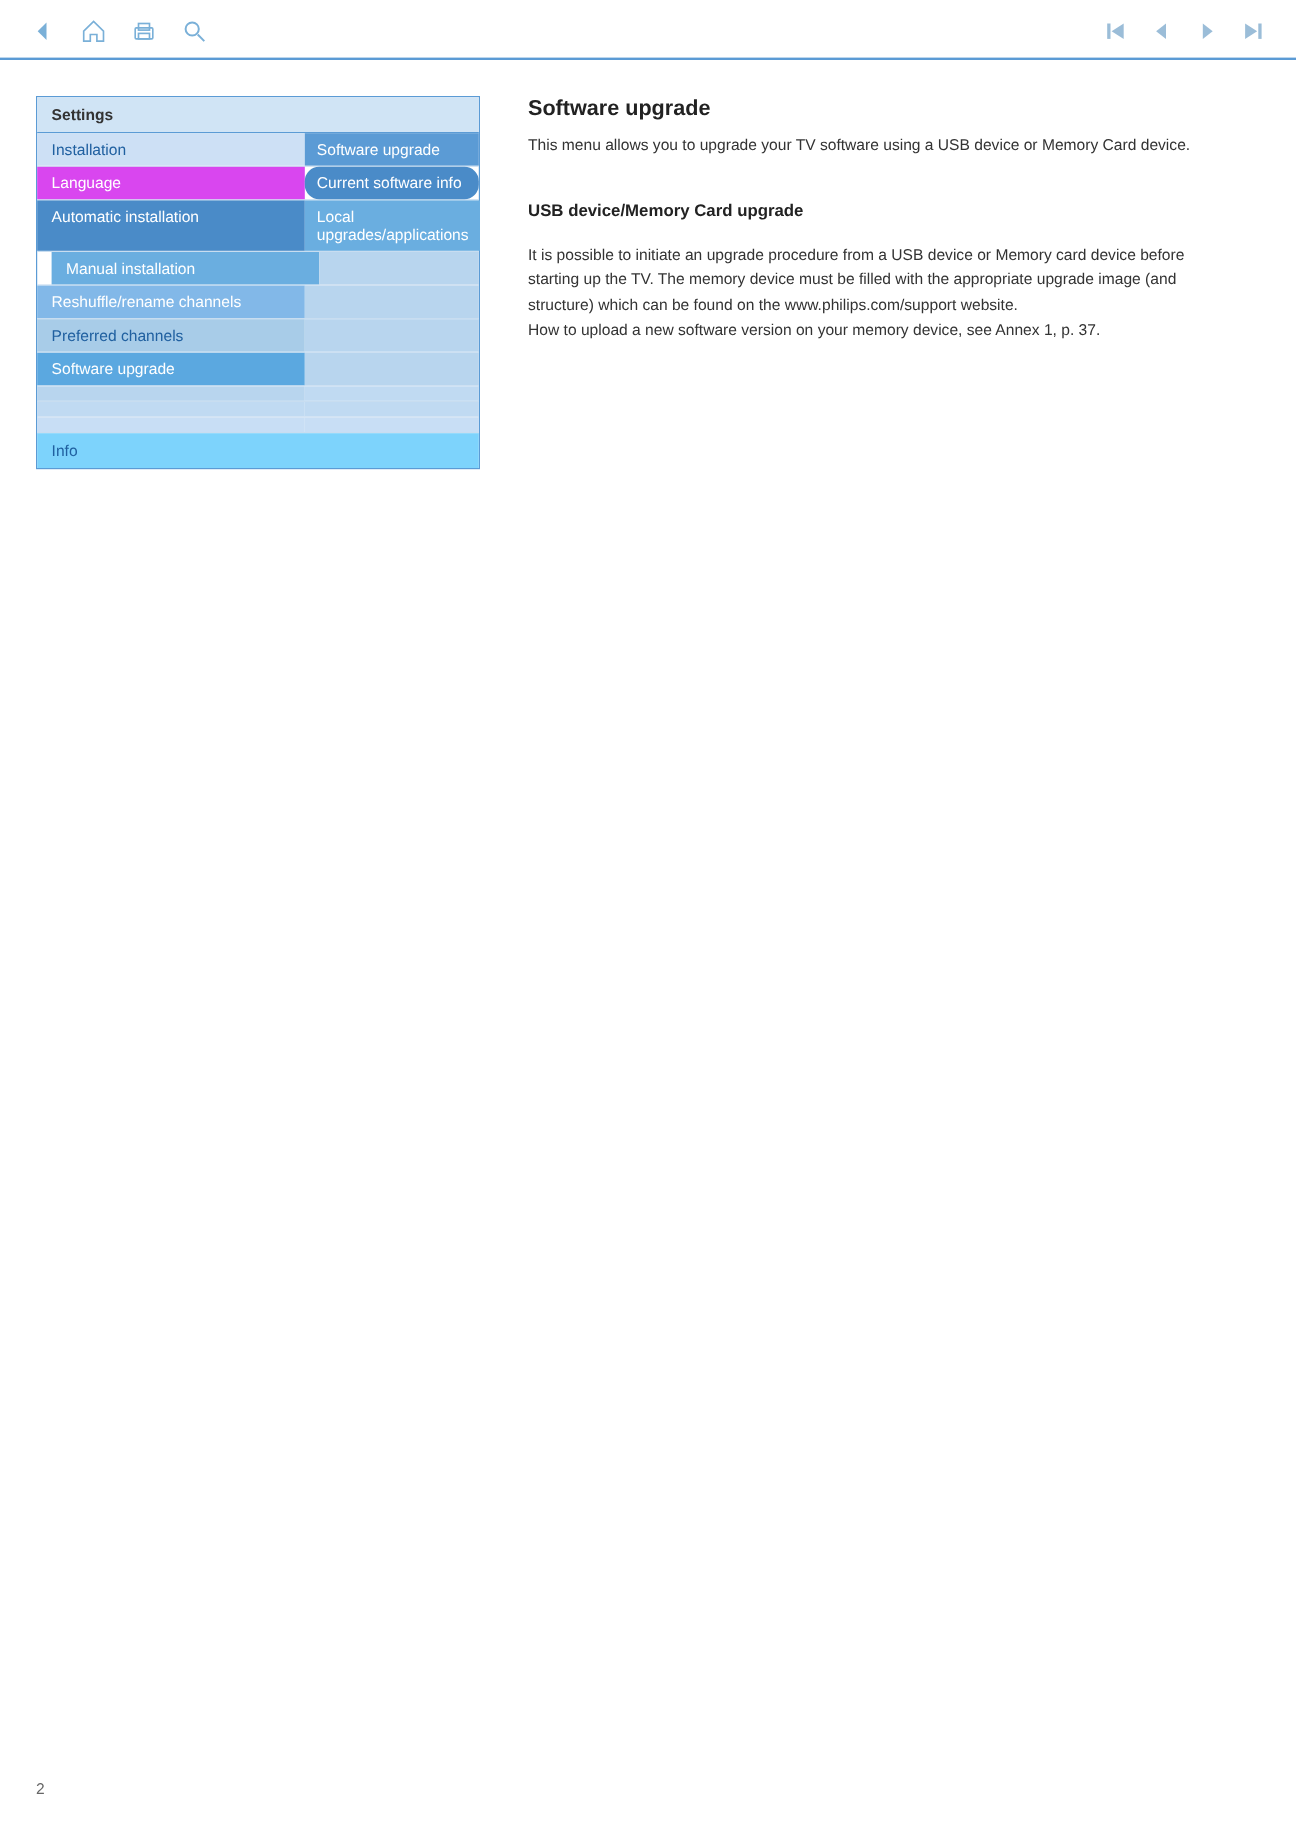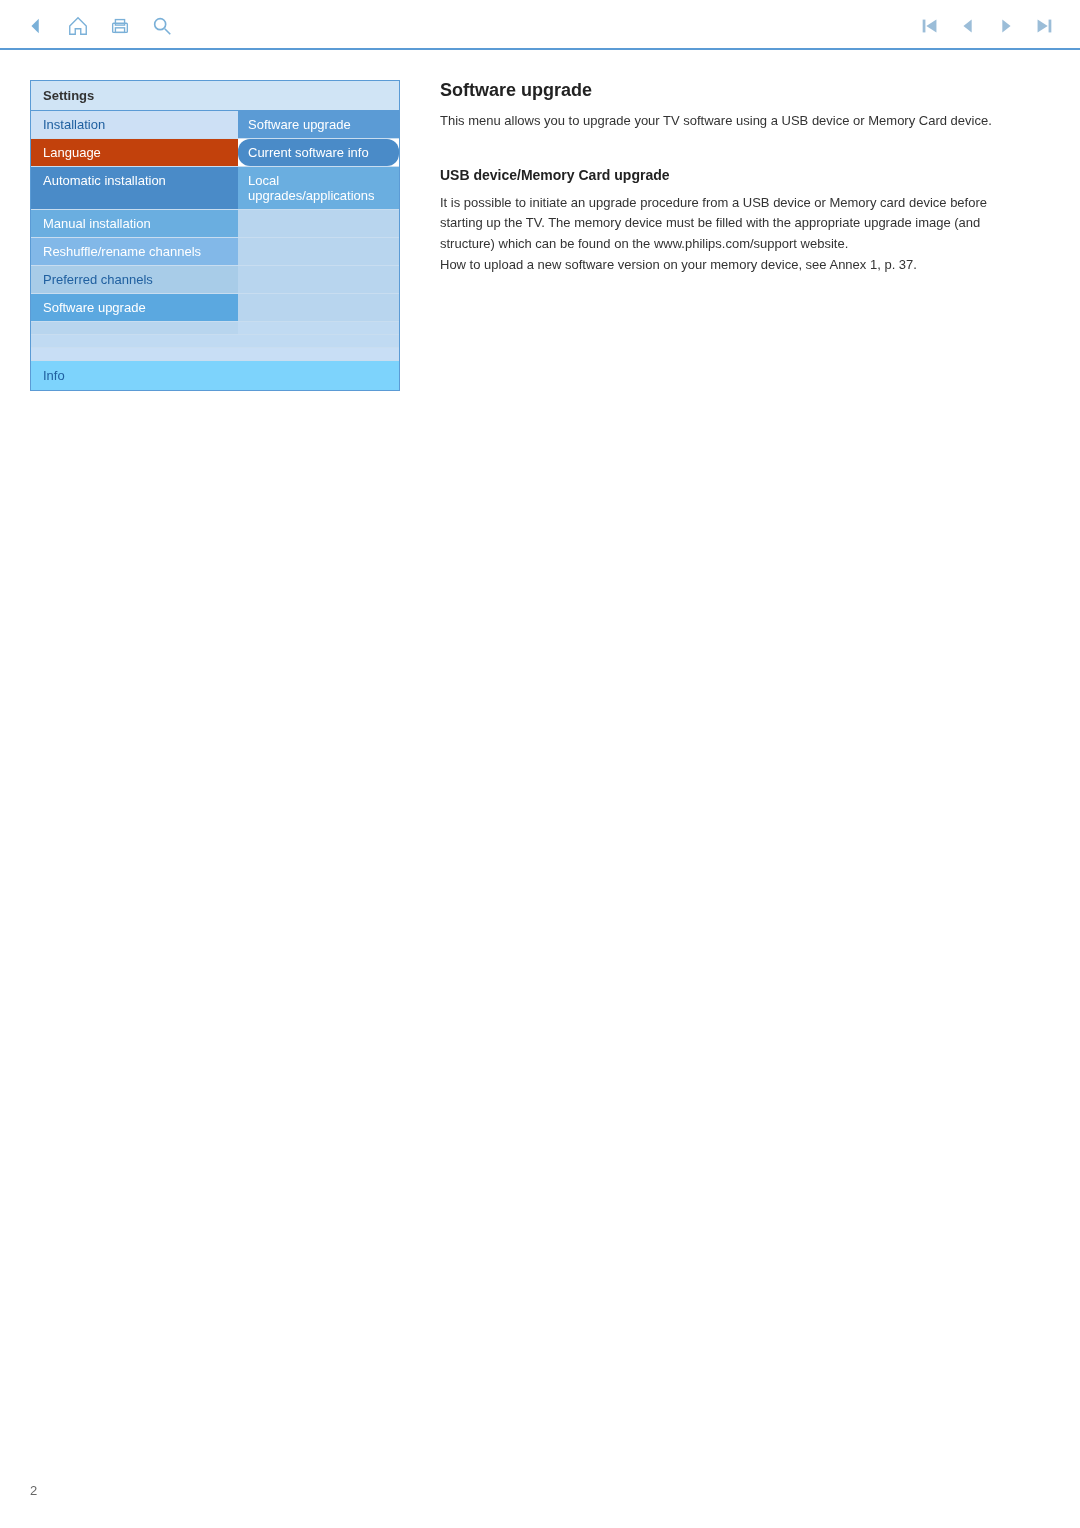--- a/index.html
+++ b/index.html
@@ -77,37 +77,37 @@
     .menu-row {
       display: flex;
       border-bottom: 1px solid #c8ddf0;
     }
 
     .menu-row:last-child {
       border-bottom: none;
     }
 
     .menu-left {
-      width: 207px;
+      width: 223px;
       padding: 6px 12px;
       font-size: 13px;
       flex-shrink: 0;
     }
 
     .menu-right {
       flex: 1;
       padding: 6px 10px;
       font-size: 13px;
     }
 
     
     .menu-left.blue-light { background: #cde0f5; color: #2060a0; }
-    .menu-left.blue-medium { background: #c2410c; color: #ffffff; }
+    .menu-left.blue-medium { background: #d946ef; color: #ffffff; }
     .menu-left.blue-dark { background: #4a8bc8; color: #ffffff; }
-    .menu-left.blue-active { background: #6aaee0; color: #ffffff; }
+    .menu-left.blue-active { background: #6aaee0; color: #ffffff; margin-left: 12px; }
     .menu-left.blue-selected { background: #82b8e8; color: #ffffff; }
     .menu-left.blue-pale { background: #a8cce8; color: #2060a0; }
     .menu-left.blue-highlight { background: #5ba8e0; color: #ffffff; }
     .menu-left.empty { background: #b8d5ee; }
     .menu-left.empty2 { background: #c0daf2; }
     .menu-left.empty3 { background: #c8def5; }
 
     .menu-right.blue-sub { background: #5b9bd5; color: #ffffff; }
     .menu-right.blue-sub2 { background: #4a8bc8; color: #ffffff; border-radius: 12px; }
     .menu-right.blue-sub3 { background: #6aaee0; color: #ffffff; }
@@ -139,21 +139,21 @@
       font-size: 13px;
       color: #333;
       line-height: 1.5;
       margin-bottom: 36px;
     }
 
     .content-subtitle {
       font-size: 14px;
       font-weight: bold;
       color: #222;
-      margin-bottom: 10px;
+      margin-bottom: 20px;
     }
 
     .content-body {
       font-size: 13px;
       color: #333;
       line-height: 1.6;
     }
 
     
     .page-number {

